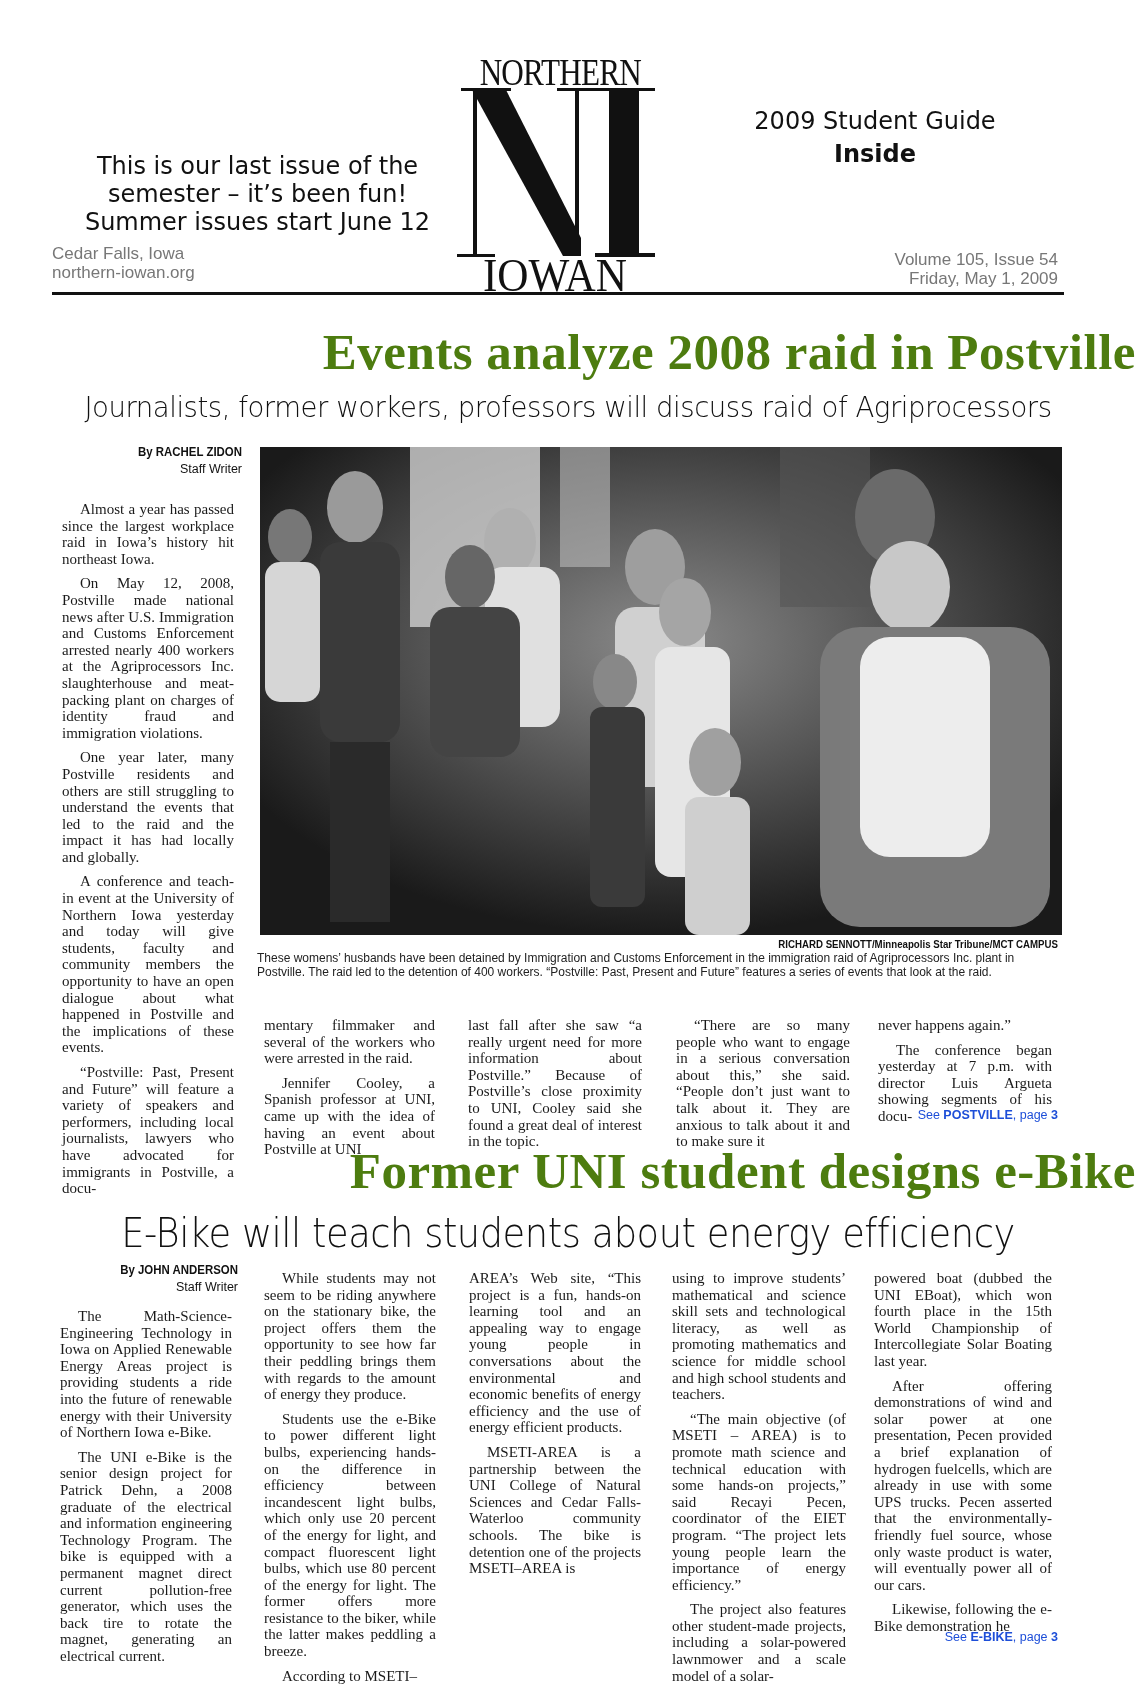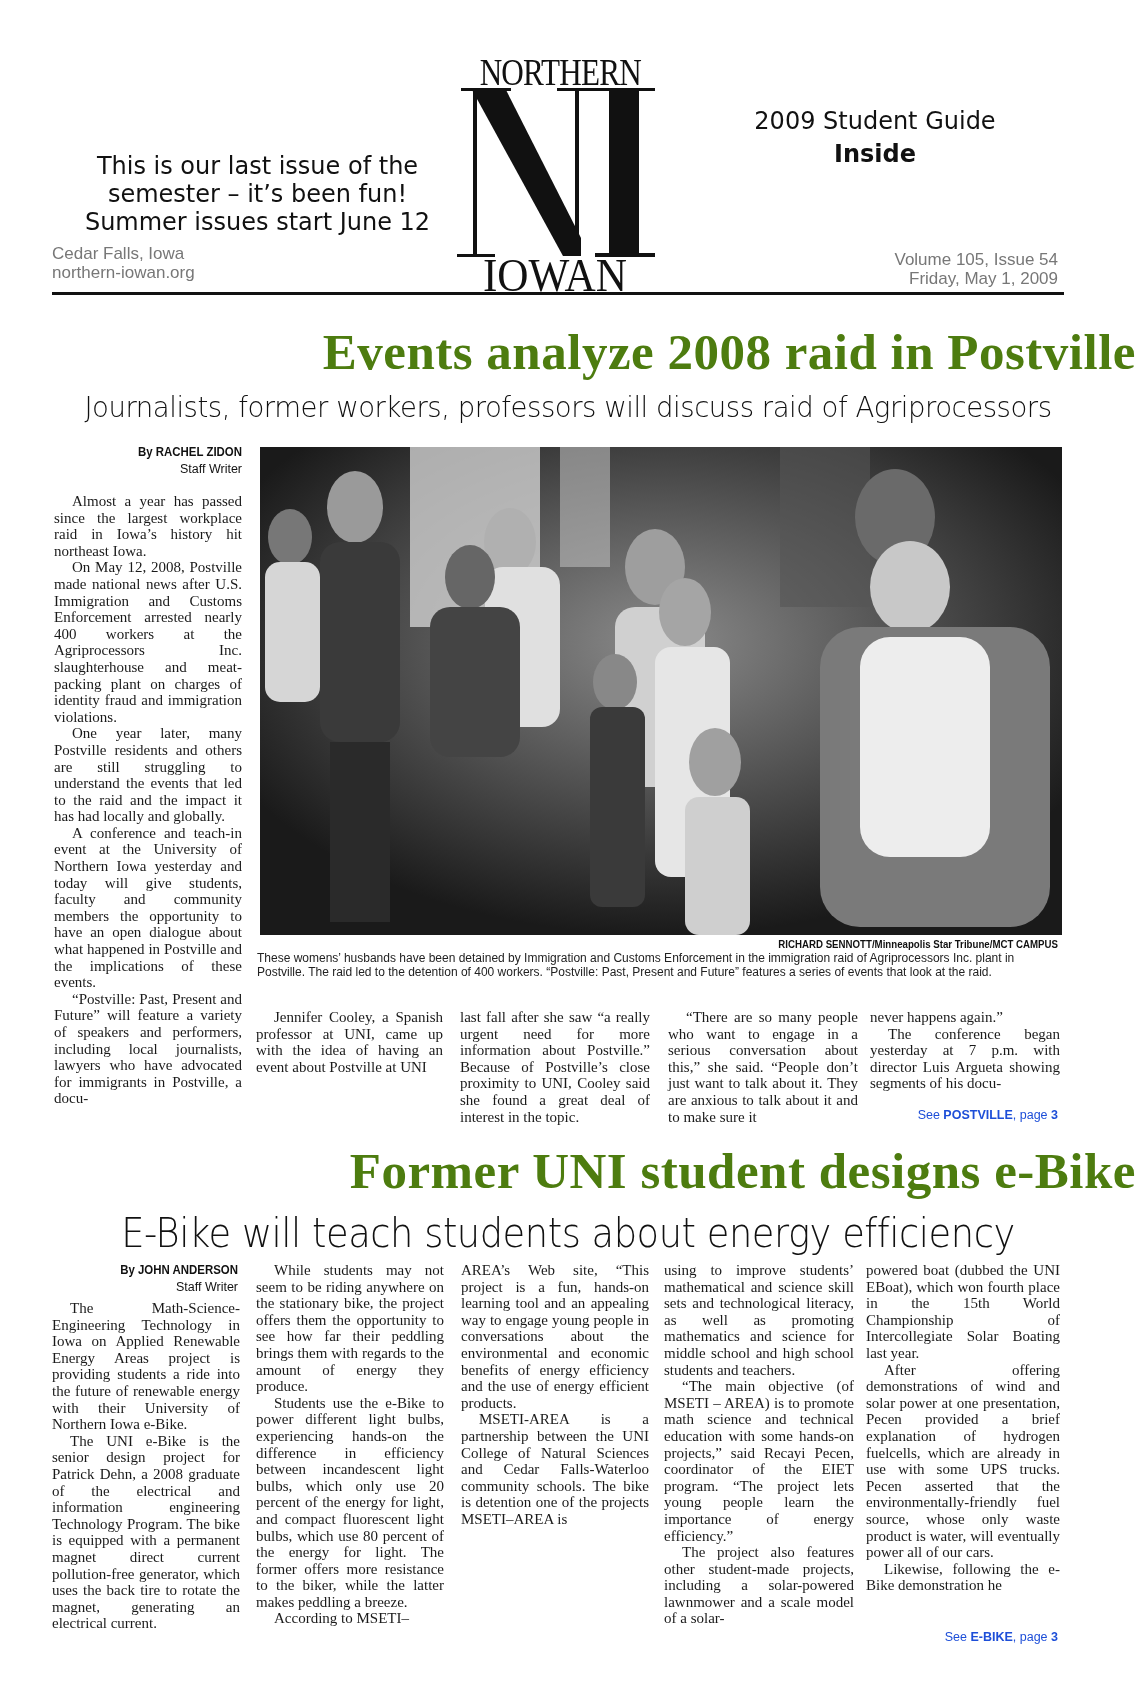--- a/index.html
+++ b/index.html
@@ -31,21 +31,21 @@
 
   
   .byline { font-family:"Liberation Sans", sans-serif; text-align:right; color:#111; }
   .byline .name { font-weight:bold; font-size:13px; display:block; transform:scaleX(0.88); transform-origin:right; }
   .byline .role { font-size:12.5px; display:block; margin-top:3px; }
   .by1 { left:60px; top:444px; width:182px; }
   .by2 { left:60px; top:1262px; width:178px; }
 
   
   .col { font-family:"Liberation Serif", serif; font-size:15px; line-height:16.6px; text-align:justify; color:#1a1a1a; hyphens:manual; }
-  .col p { margin:0; text-indent:18px; }
+  .col p { margin:8px; text-indent:18px; }
   .col p.noind { text-indent:0; }
 
   .c1a { left:54px; top:493px; width:188px; }
   .c1b { left:256px; top:1009px; width:187px; }
   .c1c { left:460px; top:1009px; width:190px; }
   .c1d { left:668px; top:1009px; width:190px; }
   .c1e { left:870px; top:1009px; width:190px; }
 
   .c2a { left:52px; top:1300px; width:188px; }
   .c2b { left:256px; top:1262px; width:188px; }
@@ -155,20 +155,21 @@
 <div class="abs caption">These womens’ husbands have been detained by Immigration and Customs Enforcement in the immigration raid of Agriprocessors Inc. plant in Postville. The raid  led to the detention of 400 workers. “Postville: Past, Present and Future” features a series of events that look at the raid.</div>
 
 <div class="abs col c1a">
   <p>Almost a year has passed since the largest workplace raid in Iowa’s history hit northeast Iowa.</p>
   <p>On May 12, 2008, Postville made national news after U.S. Immigration and Customs Enforcement arrested nearly 400 workers at the Agriprocessors Inc. slaughterhouse and meat-packing plant on charges of identity fraud and immigration violations.</p>
   <p>One year later, many Postville residents and others are still struggling to understand the events that led to the raid and the impact it has had locally and globally.</p>
   <p>A conference and teach-in event at the University of Northern Iowa yesterday and today will give students, faculty and community members the opportunity to have an open dialogue about what happened in Postville and the implications of these events.</p>
   <p>“Postville: Past, Present and Future” will feature a variety of speakers and performers, including local journalists, lawyers who have advocated for immigrants in Postville, a docu-</p>
 </div>
 <div class="abs col c1b">
+  <p class="noind">mentary filmmaker and several of the workers who were arrested in the raid.</p>
   <p>Jennifer Cooley, a Spanish professor at UNI, came up with the idea of having an event about Postville at UNI</p>
 </div>
 <div class="abs col c1c">
   <p class="noind">last fall after she saw “a really urgent need for more information about Postville.” Because of Postville’s close proximity to UNI, Cooley said she found a great deal of interest in the topic.</p>
 </div>
 <div class="abs col c1d">
   <p>“There are so many people who want to engage in a serious conversation about this,” she said. “People don’t just want to talk about it. They are anxious to talk about it and to make sure it</p>
 </div>
 <div class="abs col c1e">
   <p class="noind">never happens again.”</p>

